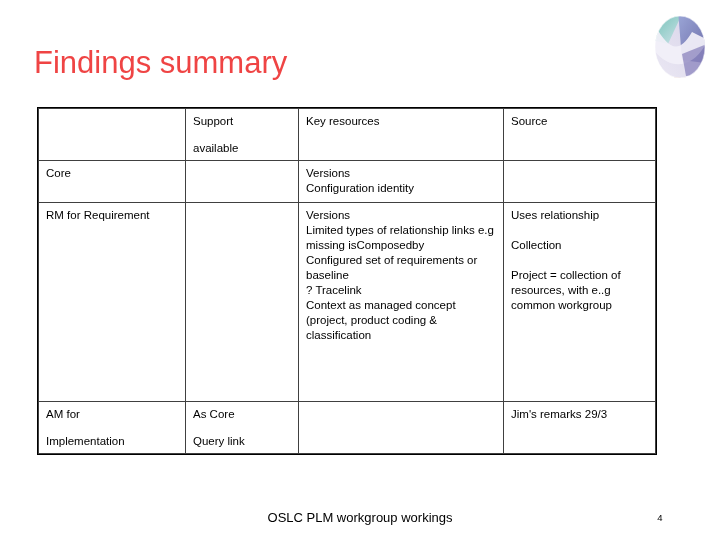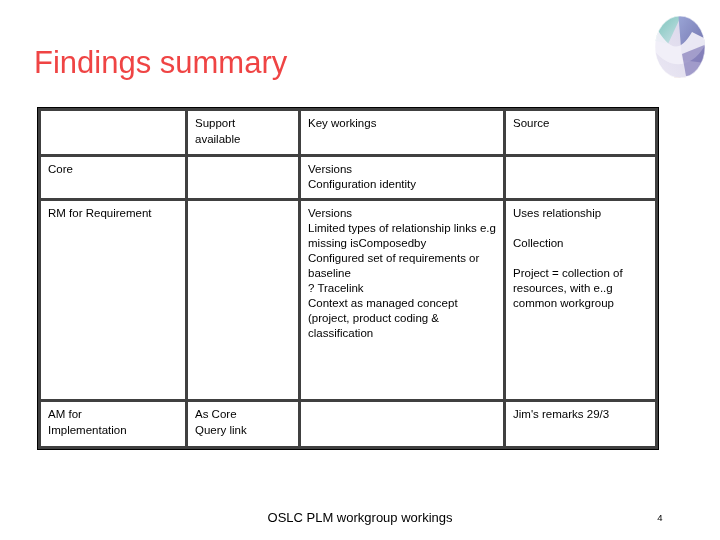--- a/index.html
+++ b/index.html
@@ -45,21 +45,21 @@
     position: absolute;
     left: 38px;
     top: 108px;
     width: 617px;
     border-collapse: collapse;
     table-layout: fixed;
     font-size: 11.5px;
     line-height: 15px;
   }
   #findings-table td {
-    border: 3px solid #404040;
+    border: 1px solid #404040;
     vertical-align: top;
     padding: 5px 6px 4px 7px;
     color: #000000;
   }
   
   #findings-table {
     outline: 1px solid #000000;
   }
 
   .col-area   { width: 147px; }
@@ -67,21 +67,21 @@
   .col-key    { width: 205px; }
   .col-src    { width: 152px; }
 
   .r-head td { height: 34px; }
   .r-core td { height: 32px; }
   .r-rm   td { height: 189px; }
   .r-cm   td { height: 49px; }
   .r-am   td { height: 35px; }
 
   .cell-line { display: block; }
-  .cell-line + .cell-line { margin-top: 1px; }
+  .cell-line + .cell-line { margin-top: 12px; }
   
   .para { display: block; }
   .para + .para { margin-top: 0px; }
 
   .gap-line { display: block; height: 15px; }
 
   
   #footer-text {
     position: absolute;
     left: 0px;
@@ -158,21 +158,21 @@
   <tbody>
     <tr class="r-head">
       <td>
         <span class="cell-line"></span>
       </td>
       <td>
         <span class="cell-line">Support</span>
         <span class="cell-line">available</span>
       </td>
       <td>
-        <span class="cell-line">Key workings</span>
+        <span class="cell-line">Key resources</span>
       </td>
       <td>
         <span class="cell-line">Source</span>
       </td>
     </tr>
 
     <tr class="r-core">
       <td>
         <span class="cell-line">Core</span>
       </td>

